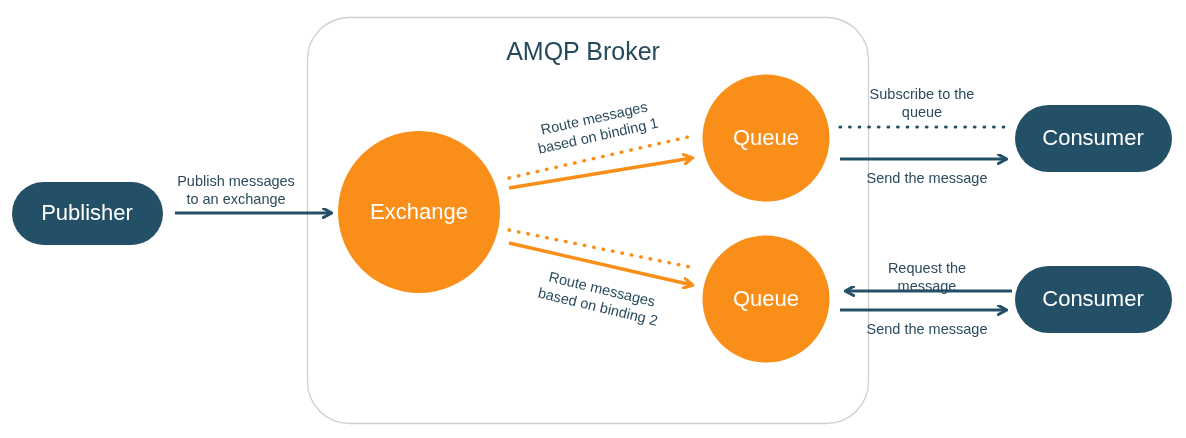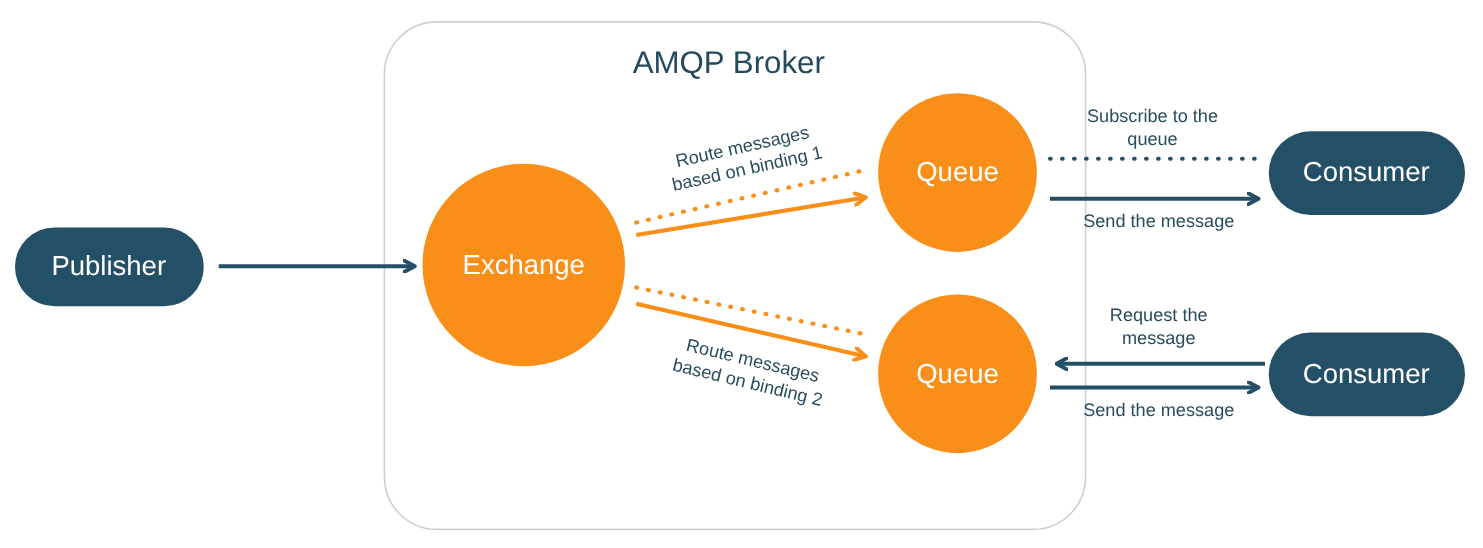--- a/index.html
+++ b/index.html
@@ -100,30 +100,32 @@
 
   <div class="broker-title" style="left:583px; top:51px;">AMQP Broker</div>
 
   <div class="node-label" style="left:87px; top:213px;">Publisher</div>
   <div class="node-label" style="left:419px; top:212px;">Exchange</div>
   <div class="node-label" style="left:766px; top:138px;">Queue</div>
   <div class="node-label" style="left:766px; top:299px;">Queue</div>
   <div class="node-label" style="left:1093px; top:138px;">Consumer</div>
   <div class="node-label" style="left:1093px; top:299px;">Consumer</div>
 
+  <div class="edge-label" style="left:236px; top:190px;">Publish messages
+to an exchange</div>
 
   <div class="edge-label rot-up" style="left:596px; top:127px;">Route messages
 based on binding 1</div>
 
   <div class="edge-label rot-down" style="left:600px; top:298px;">Route messages
 based on binding 2</div>
 
   <div class="edge-label" style="left:922px; top:103px;">Subscribe to the
 queue</div>
 
   <div class="edge-label" style="left:927px; top:178px;">Send the message</div>
 
-  <div class="edge-label" style="left:927px; top:262px;">Request the
+  <div class="edge-label" style="left:927px; top:277px;">Request the
 message</div>
 
   <div class="edge-label" style="left:927px; top:329px;">Send the message</div>
 
 </div>
 
 </body></html>

